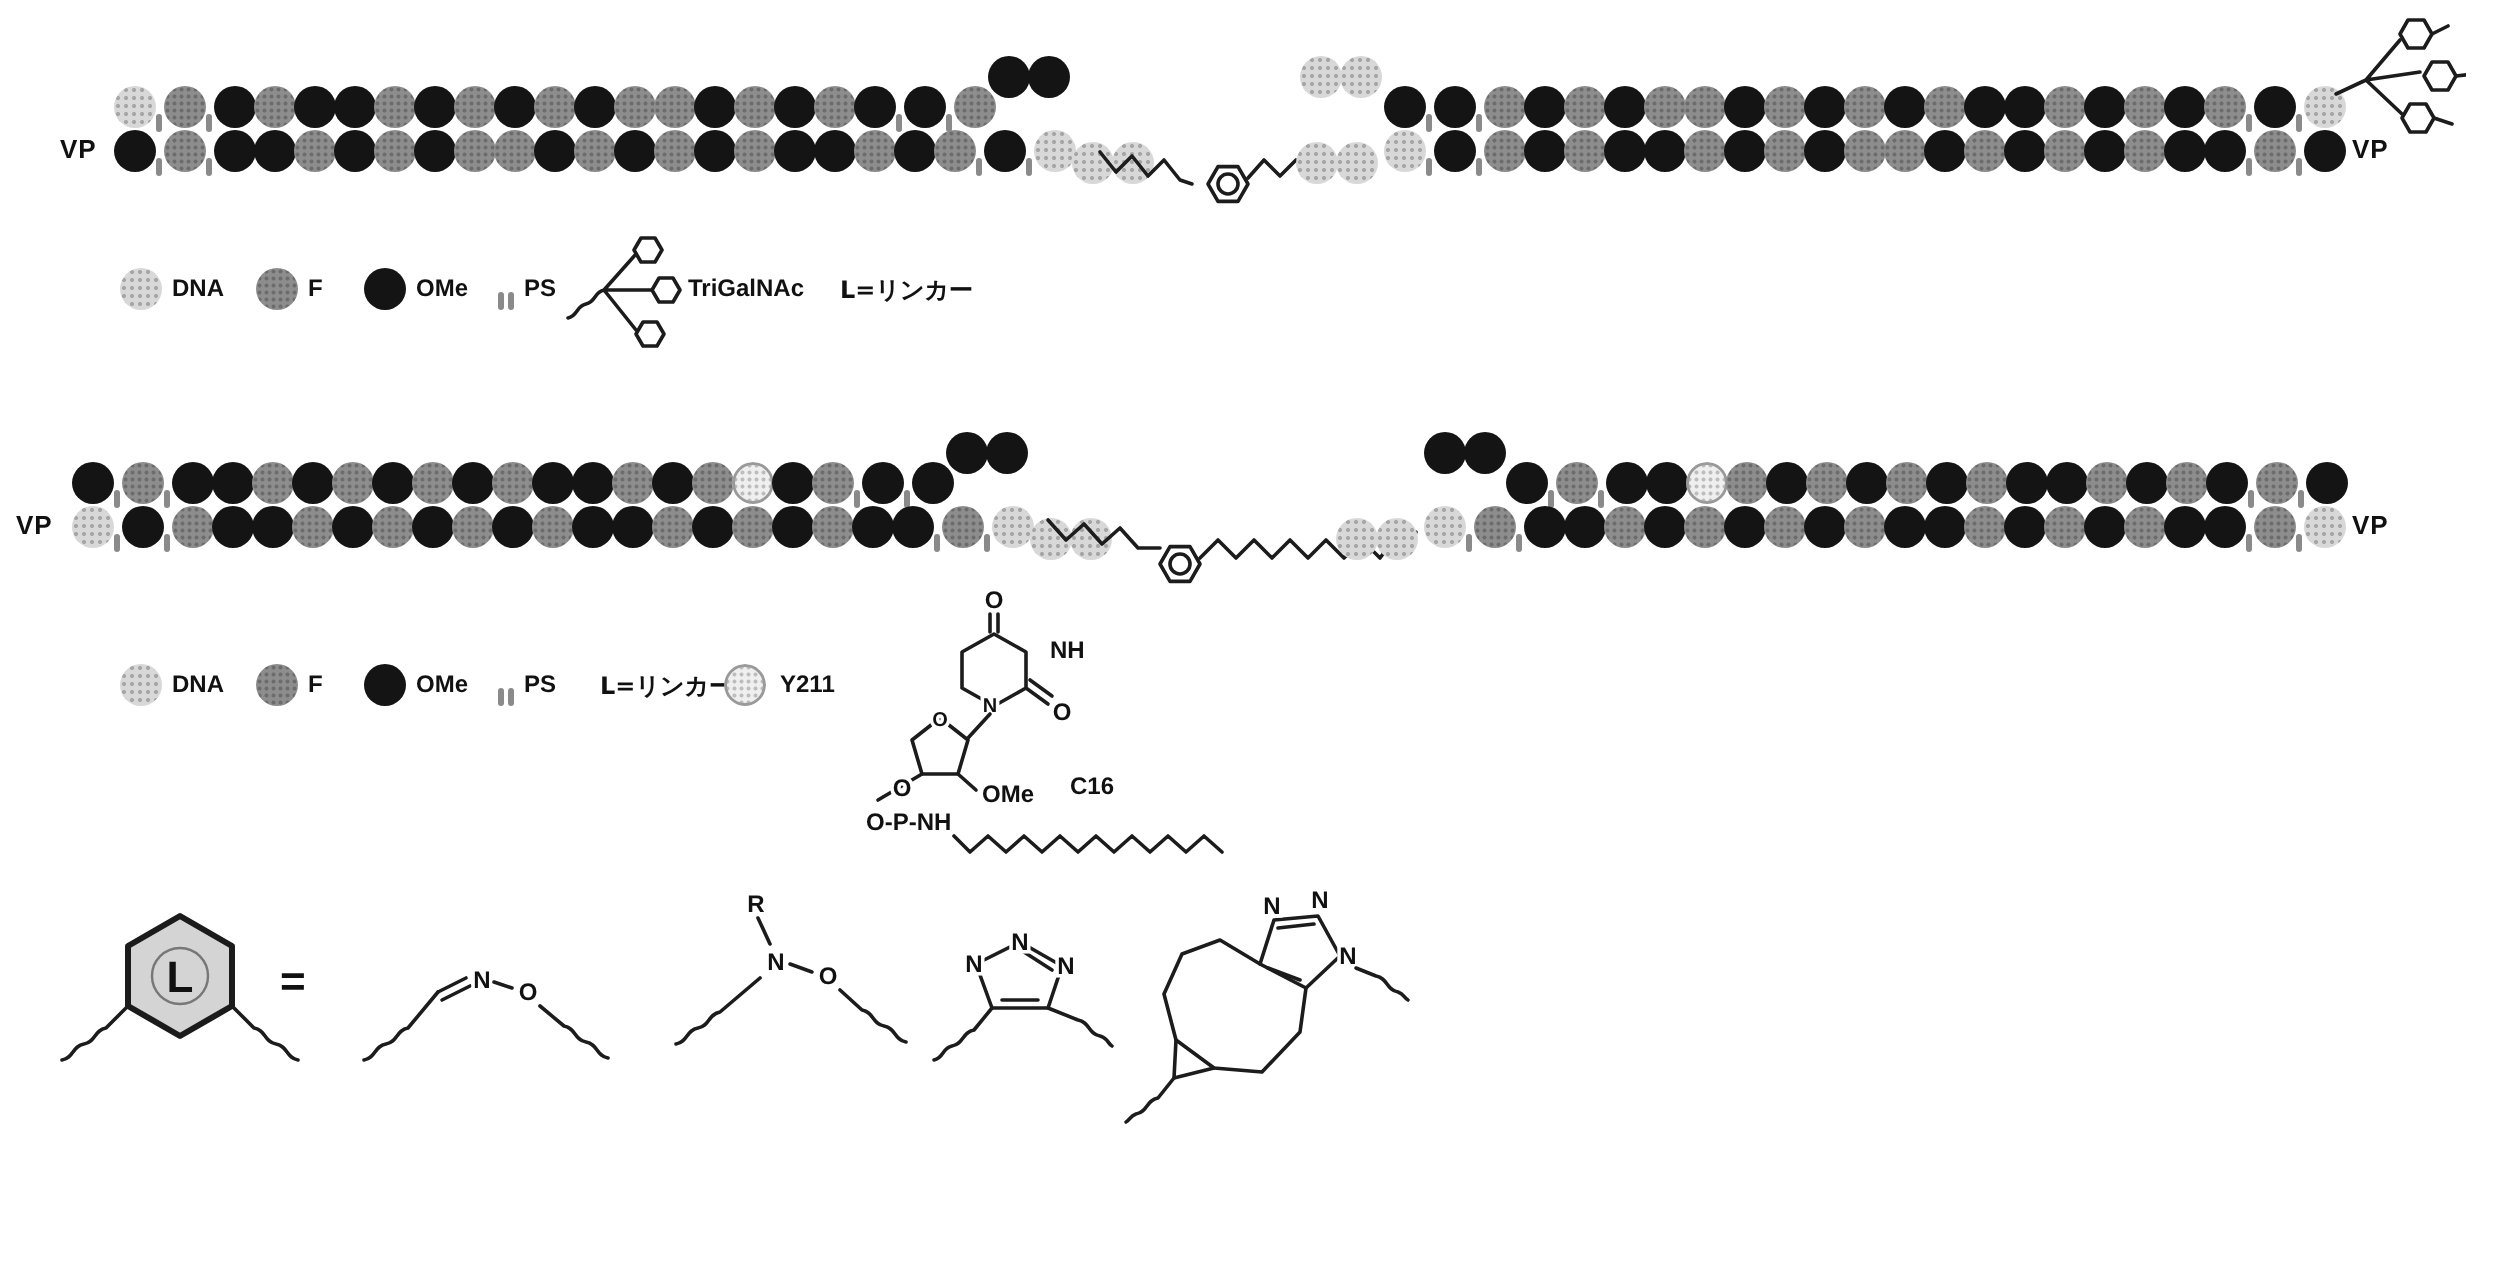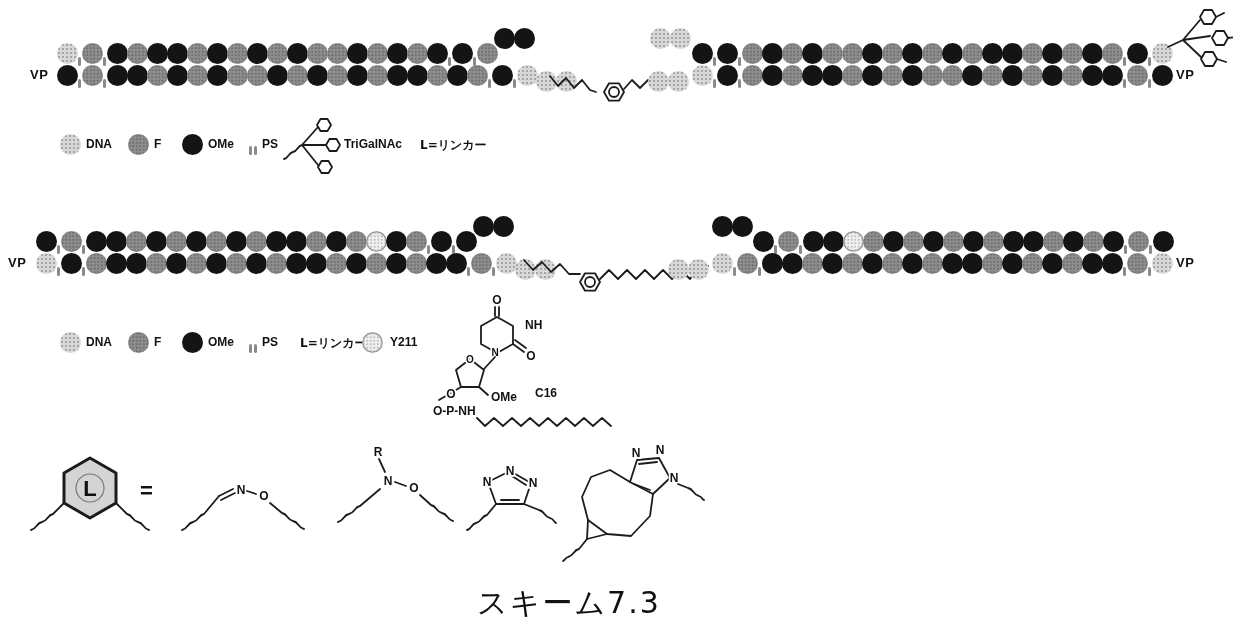--- a/index.html
+++ b/index.html
@@ -432,15 +432,14 @@
     <path class="bond" d="M79,28 L97,26 M74,48 L90,54"></path>
     <text x="76" y="21" text-anchor="middle">N</text>
     <text x="100" y="18" text-anchor="middle">N</text>
     <text x="114" y="46" text-anchor="middle">N</text>
     <path class="bond" d="M118,48 L128,52 c6,1 5,7 11,8 c3,1 3,3 5,4"></path>
     <path class="bond" d="M70,46 L50,34 L31,41 L22,61 L28,84 L47,98 L71,100 L90,80 L93,58"></path>
     <path class="bond" d="M28,84 L27,103 L47,98"></path>
     <path class="bond" d="M27,103 L19,113 c-6,1 -5,7 -11,8 c-3,1 -3,3 -5,4"></path>
   </svg>
 
-  <div class="caption" style="left:477px;top:583px">スキーム7.3</div>
 
 </div>
 
 </body></html>

